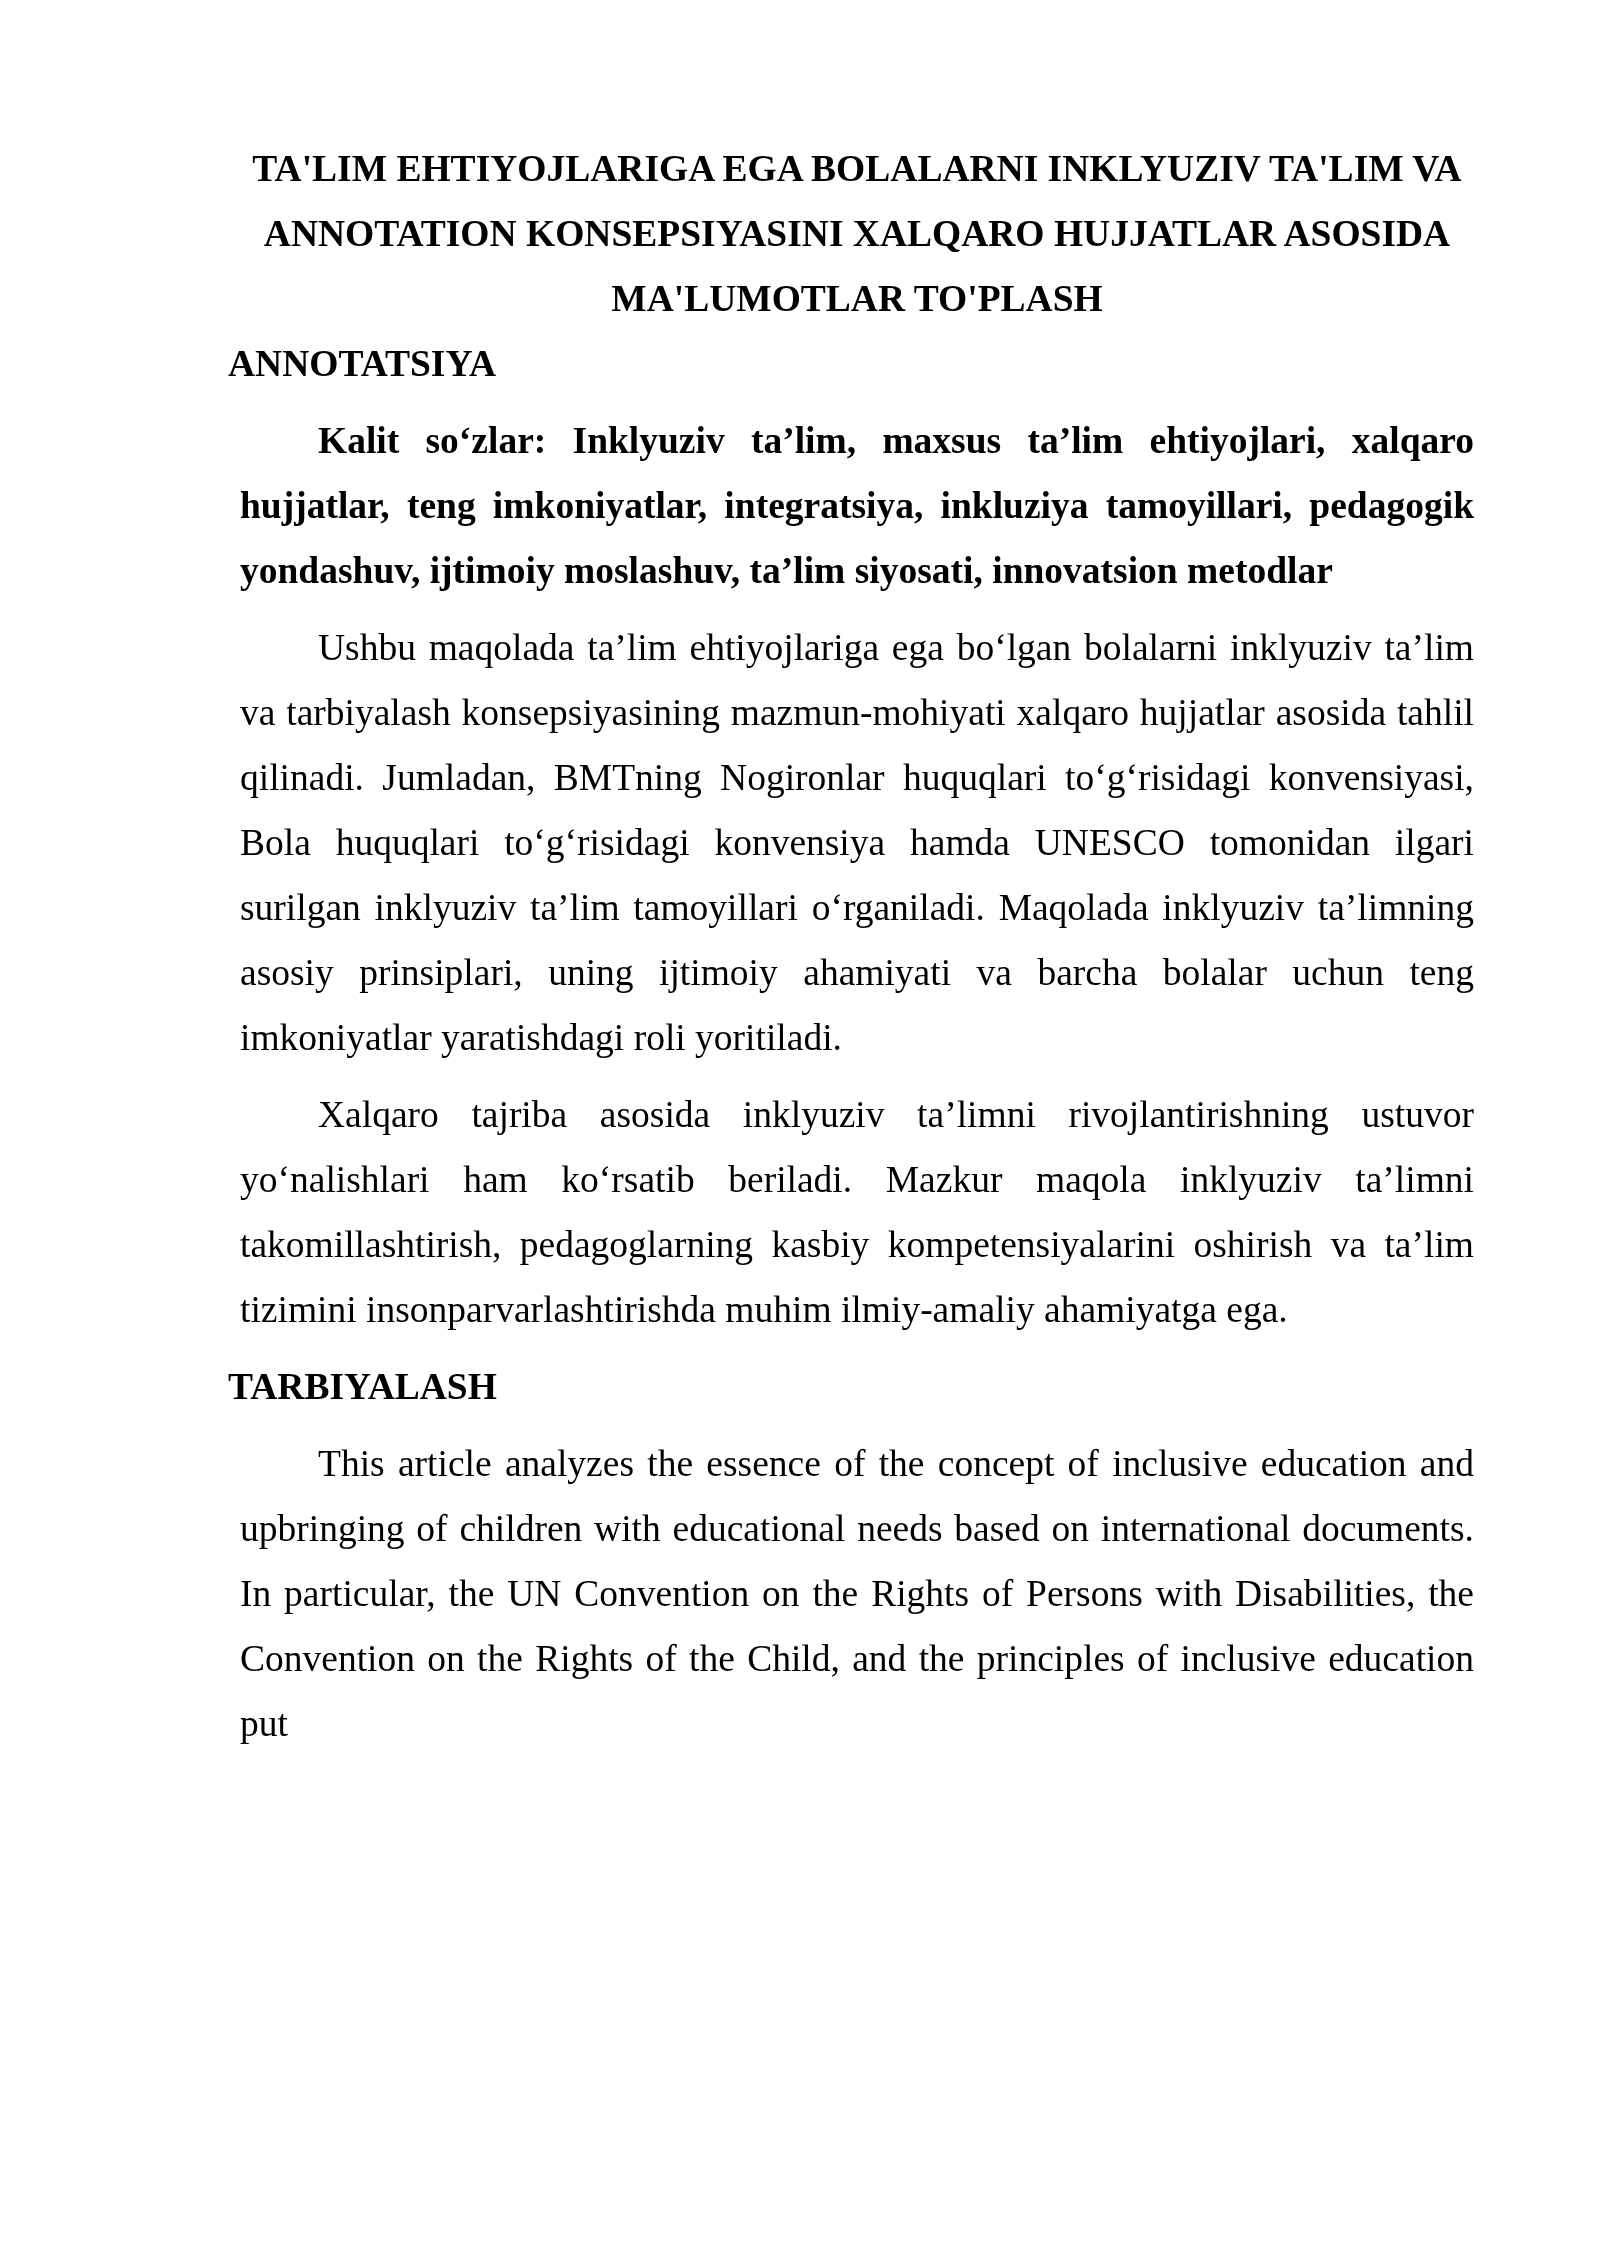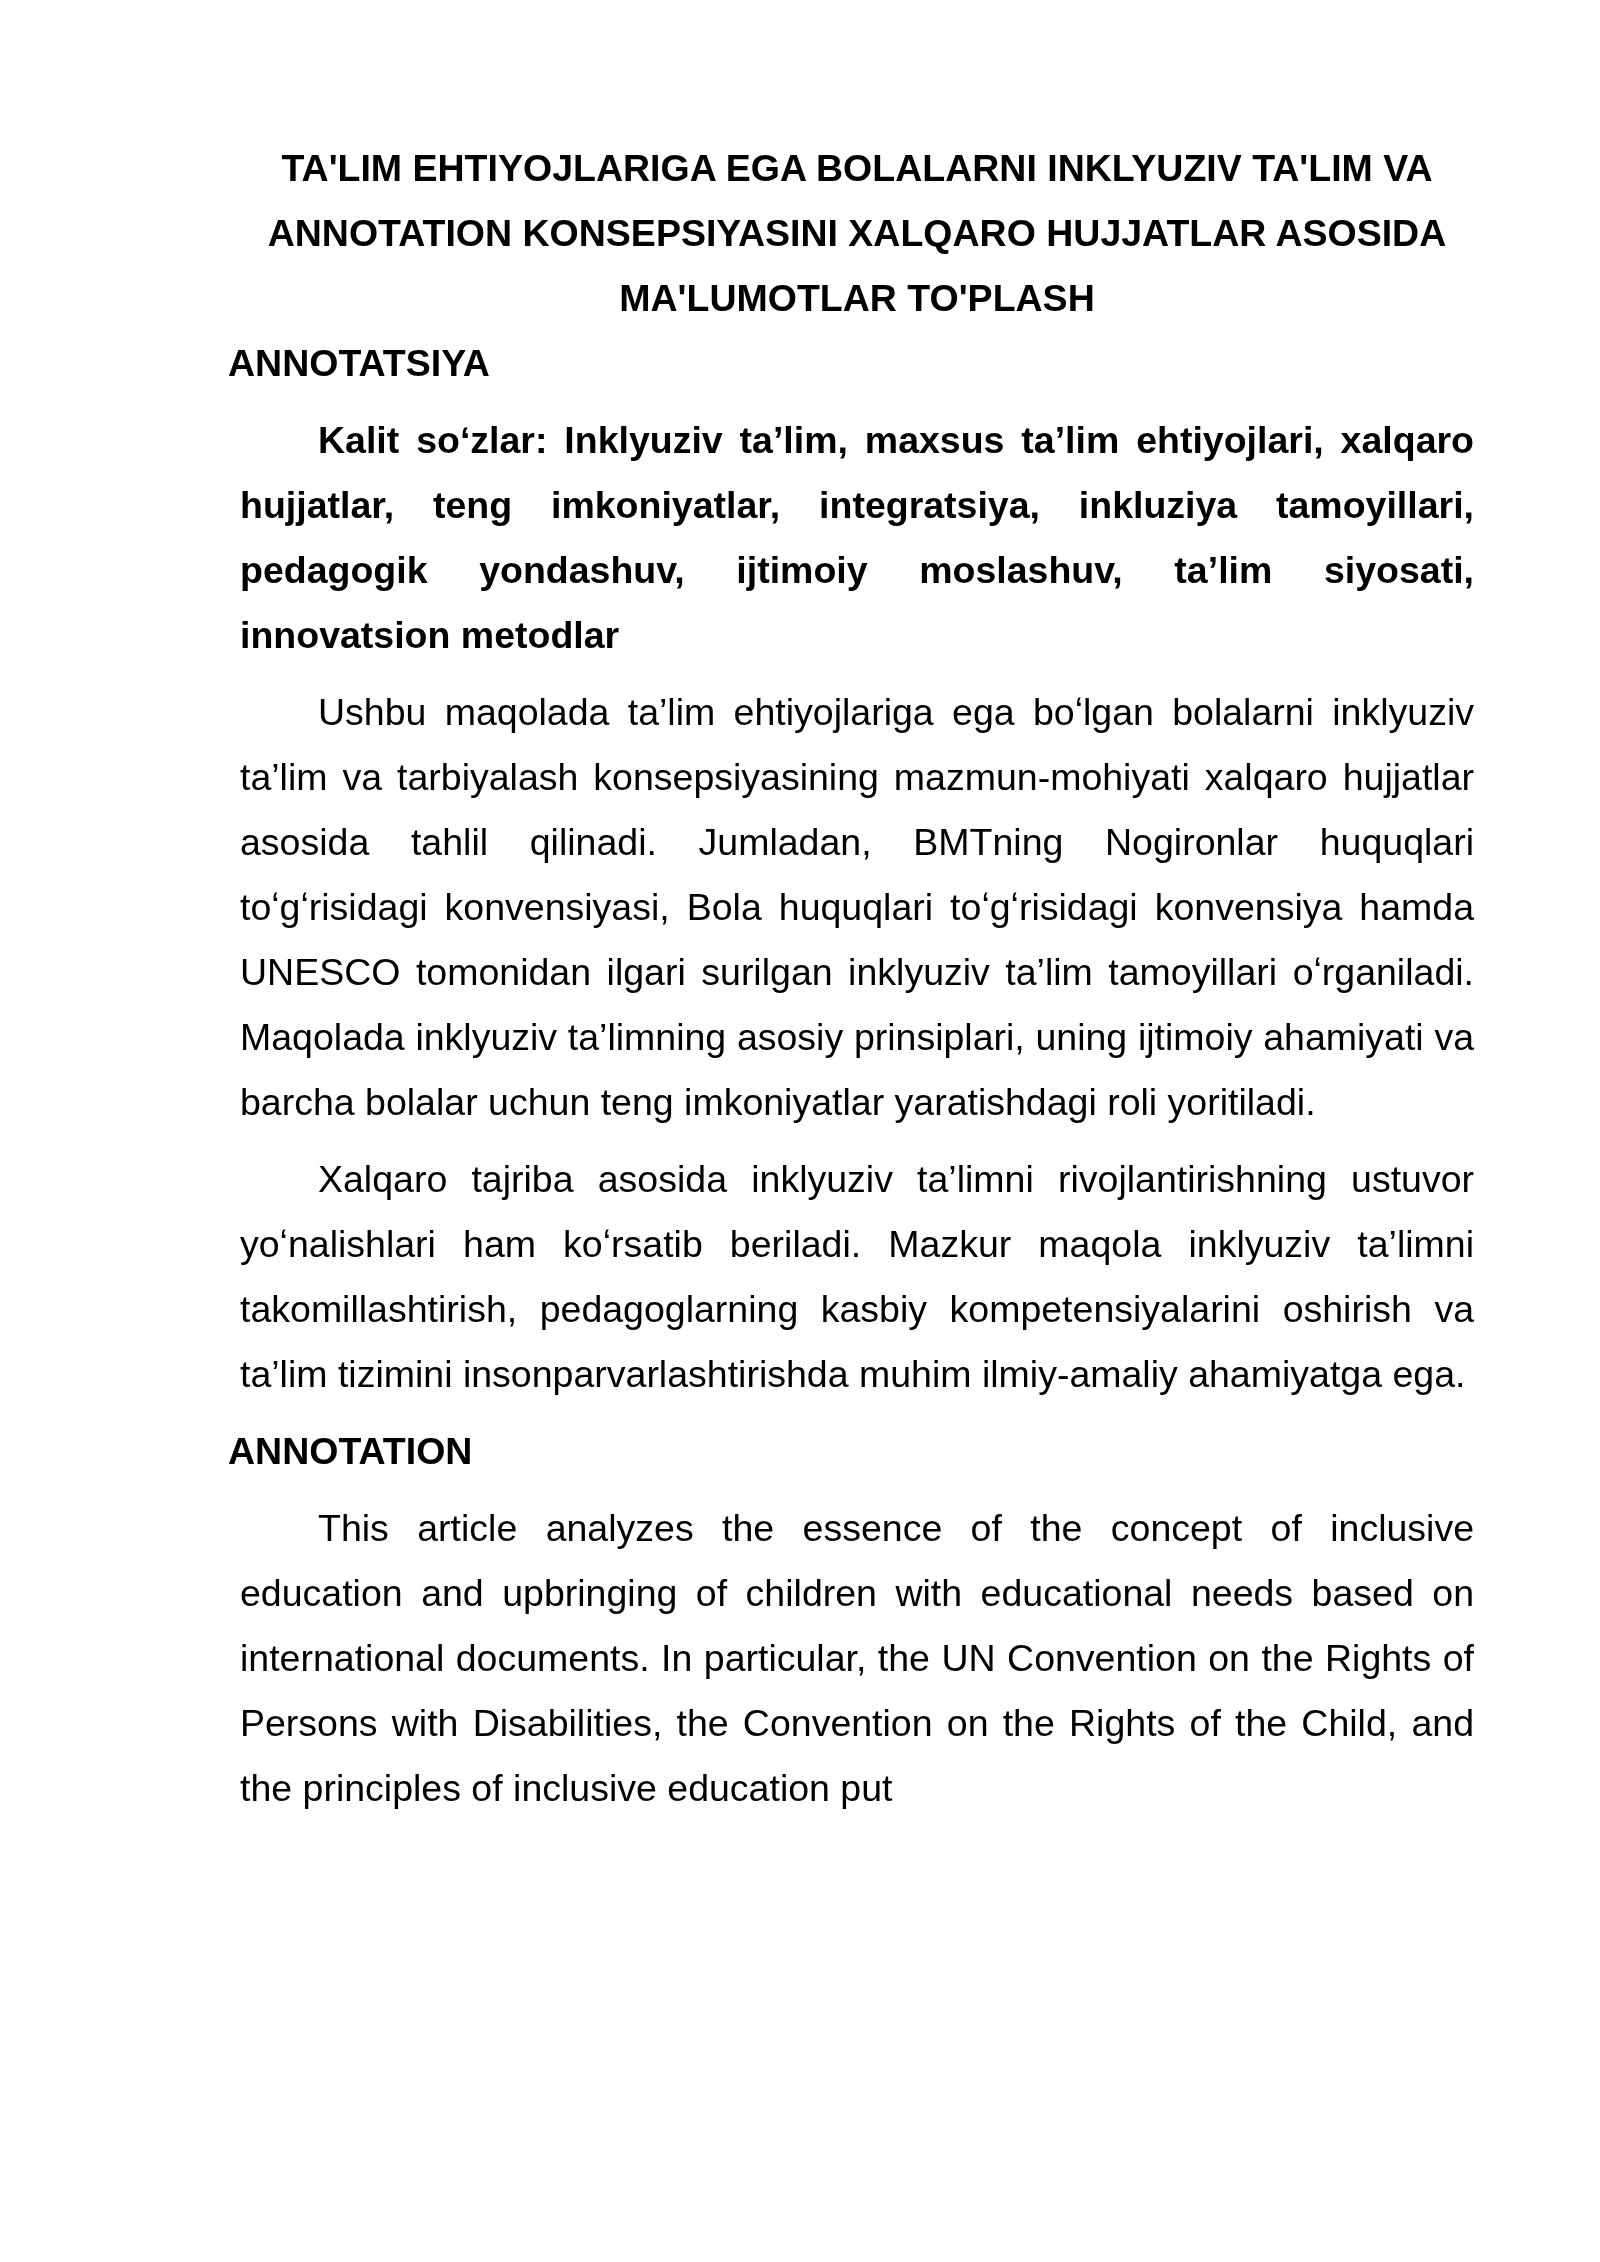--- a/index.html
+++ b/index.html
@@ -7,21 +7,21 @@
     padding: 0;
     background: #ffffff;
   }
   .page {
     position: relative;
     width: 1600px;
     height: 2113px;
     background: #ffffff;
     box-sizing: border-box;
     padding: 136px 114px 12px 228px;
-    font-family: Liberation Sans, sans-serif;
+    font-family: Liberation Serif, serif;
     font-size: 37.5px;
     line-height: 65px;
     color: #000000;
     overflow: hidden;
   }
   .title {
     margin: 0;
     font-size: inherit;
     font-weight: bold;
     text-align: center;
@@ -57,18 +57,18 @@
 
   <h2 class="heading">ANNOTATSIYA</h2>
 
   <p class="para bold">Kalit soʻzlar: Inklyuziv ta’lim, maxsus ta’lim ehtiyojlari, xalqaro hujjatlar, teng imkoniyatlar, integratsiya, inkluziya tamoyillari, pedagogik yondashuv, ijtimoiy moslashuv, ta’lim siyosati, innovatsion metodlar</p>
 
   <p class="para">Ushbu maqolada ta’lim ehtiyojlariga ega boʻlgan bolalarni inklyuziv ta’lim va tarbiyalash konsepsiyasining mazmun-mohiyati xalqaro hujjatlar asosida tahlil qilinadi. Jumladan, BMTning Nogironlar huquqlari toʻgʻrisidagi konvensiyasi, Bola huquqlari toʻgʻrisidagi konvensiya hamda UNESCO tomonidan ilgari surilgan inklyuziv ta’lim tamoyillari oʻrganiladi. Maqolada inklyuziv ta’limning asosiy prinsiplari, uning ijtimoiy ahamiyati va barcha bolalar uchun teng imkoniyatlar yaratishdagi roli yoritiladi.</p>
 
 
   <p class="para">Xalqaro tajriba asosida inklyuziv ta’limni rivojlantirishning ustuvor yoʻnalishlari ham koʻrsatib beriladi. Mazkur maqola inklyuziv ta’limni takomillashtirish, pedagoglarning kasbiy kompetensiyalarini oshirish va ta’lim tizimini insonparvarlashtirishda muhim ilmiy-amaliy ahamiyatga ega.</p>
 
-  <h2 class="heading">ANNOTATION</h2>
+  <h2 class="heading">TARBIYALASH</h2>
 
 
   <p class="para">This article analyzes the essence of the concept of inclusive education and upbringing of children with educational needs based on international documents. In particular, the UN Convention on the Rights of Persons with Disabilities, the Convention on the Rights of the Child, and the principles of inclusive education put</p>
 
 </div>
 
 </body></html>

